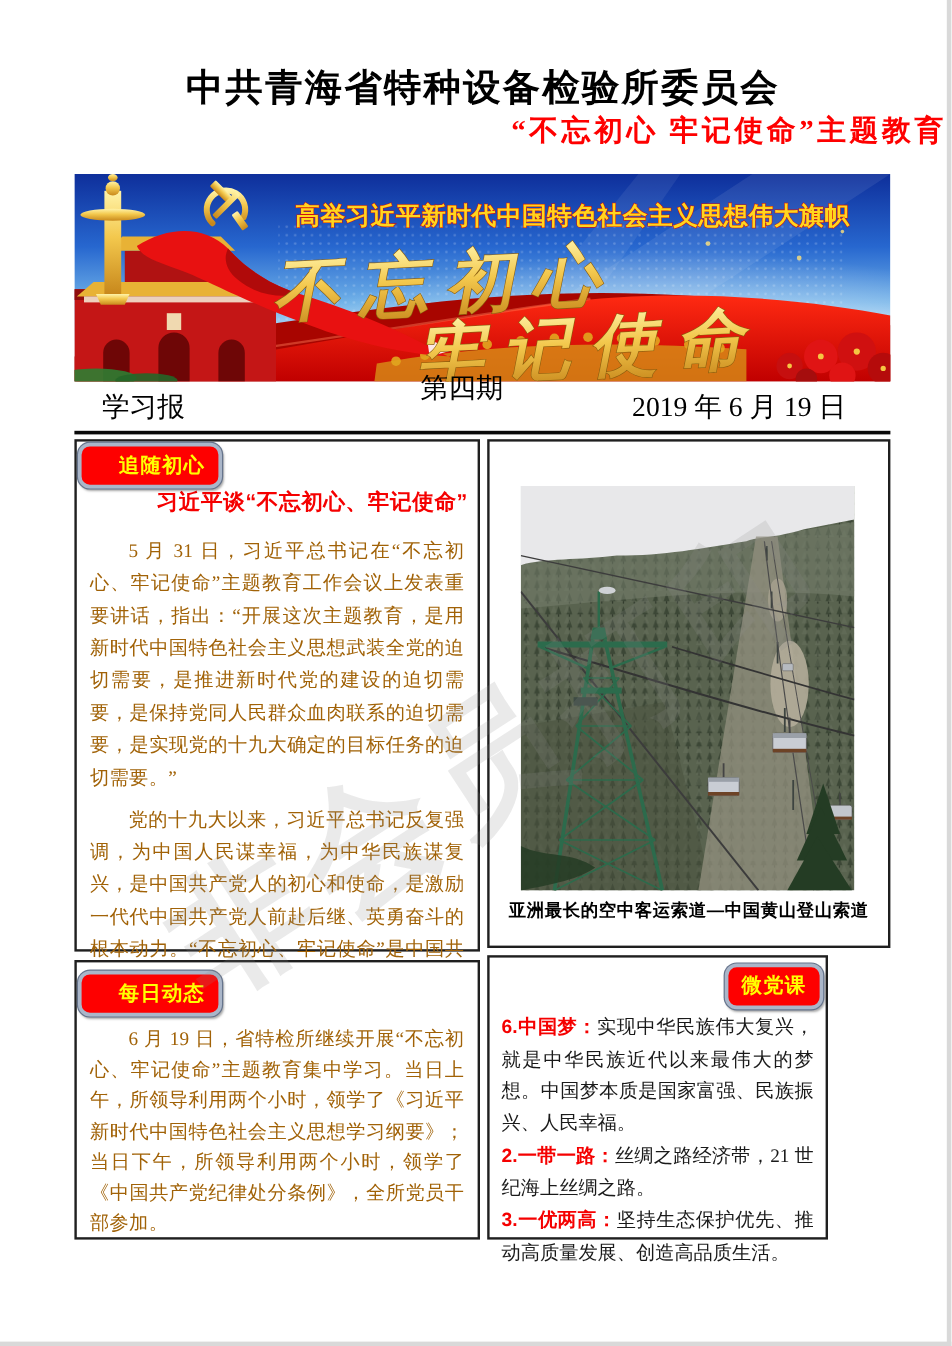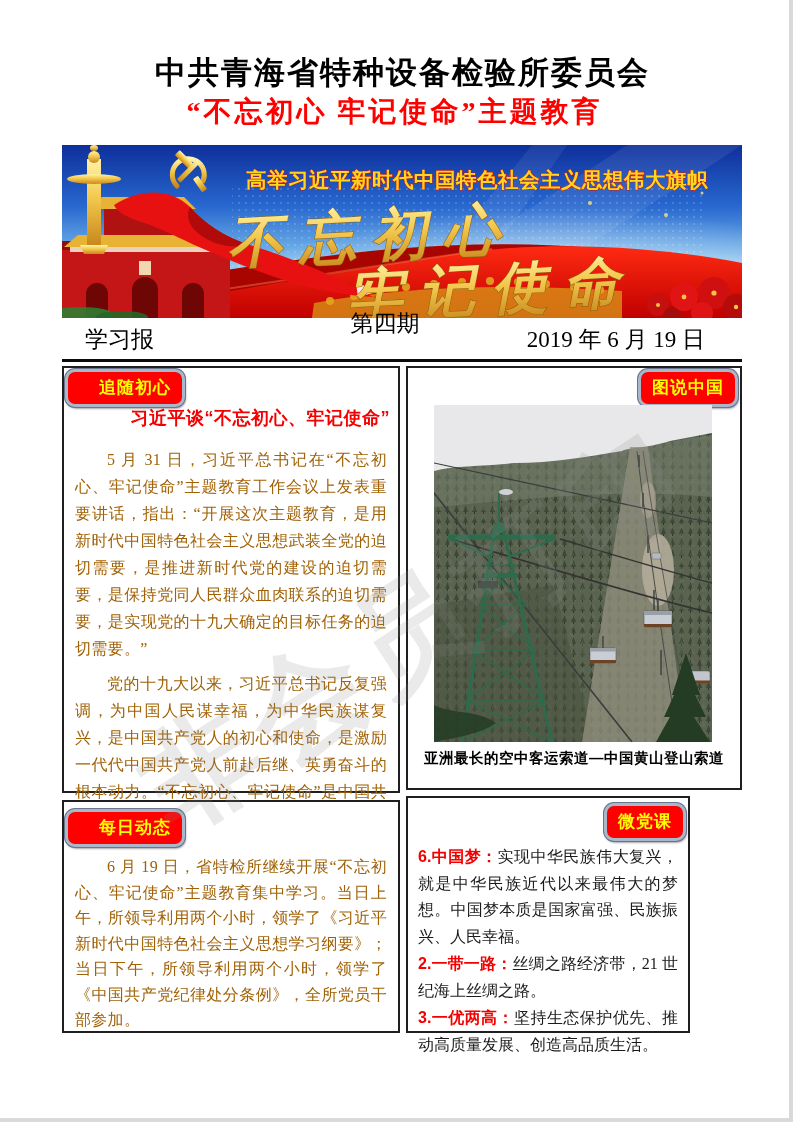--- a/index.html
+++ b/index.html
@@ -6,22 +6,22 @@
   .page{
     position:relative;width:789px;height:1118px;background:#fff;overflow:hidden;
     border-right:4px solid #d9d9d9;border-bottom:4px solid #d9d9d9;
     font-family:"Liberation Serif","DejaVu Serif",serif;color:#111;
   }
   .org-title{
     position:absolute;top:52px;left:16px;right:0;text-align:center;
     font-size:31px;font-weight:bold;letter-spacing:2px;color:#000;
   }
   .theme-title{
-    position:absolute;top:93px;left:0;right:0;text-align:center;
-    font-size:28px;font-weight:bold;letter-spacing:3px;color:#fe0000;
+    position:absolute;top:93px;left:0;right:0;text-align:right;
+    font-size:24px;font-weight:bold;letter-spacing:3px;color:#fe0000;
   }
   .banner{position:absolute;left:62px;top:145px;width:648px;height:173px;}
   .masthead{
     position:absolute;left:62px;top:322px;width:680px;height:37px;
     border-bottom:3px solid #0a0a0a;font-size:23px;color:#000;
   }
   .masthead .m-left{position:absolute;left:23px;bottom:4px;}
   .masthead .m-center{position:absolute;left:323px;transform:translateX(-50%);bottom:20px;}
   .masthead .m-right{position:absolute;right:37px;bottom:4px;}
   .box{position:absolute;border:2px solid #1f1f1f;background:#fff;box-sizing:border-box;}
@@ -204,21 +204,20 @@
     <p class="body-para">5 月 31 日，习近平总书记在“不忘初心、牢记使命”主题教育工作会议上发表重要讲话，指出：“开展这次主题教育，是用新时代中国特色社会主义思想武装全党的迫切需要，是推进新时代党的建设的迫切需要，是保持党同人民群众血肉联系的迫切需要，是实现党的十九大确定的目标任务的迫切需要。”</p>
     <p class="body-para second">党的十九大以来，习近平总书记反复强调，为中国人民谋幸福，为中华民族谋复兴，是中国共产党人的初心和使命，是激励一代代中国共产党人前赴后继、英勇奋斗的根本动力。“不忘初心、牢记使命”是中国共产党人恒定的可贵品格，更是中国共产党人新时代的庄严宣示。</p>
   </section>
 
   <section class="box box-bl">
     <span class="badge badge-left">每日动态</span>
     <p class="body-para">6 月 19 日，省特检所继续开展“不忘初心、牢记使命”主题教育集中学习。当日上午，所领导利用两个小时，领学了《习近平新时代中国特色社会主义思想学习纲要》；当日下午，所领导利用两个小时，领学了《中国共产党纪律处分条例》，全所党员干部参加。</p>
   </section>
 
   <section class="box box-tr">
-    <span class="badge badge-right">图说中国</span>
     <div class="photo">
       <svg width="278" height="337" viewBox="0 0 278 337" xmlns="http://www.w3.org/2000/svg">
         <defs>
           <pattern id="pf" width="9" height="11" patternUnits="userSpaceOnUse">
             <rect width="9" height="11" fill="#59634f"></rect>
             <path d="M4.5,1 L7,8 L2,8 Z" fill="#3c4736"></path>
             <rect x="4" y="8" width="1" height="2" fill="#2e372a"></rect>
           </pattern>
           <pattern id="pf2" width="11" height="9" patternUnits="userSpaceOnUse">
             <path d="M5.5,0.5 L8,6.5 L3,6.5 Z" fill="#6d7562" opacity="0.7"></path>

